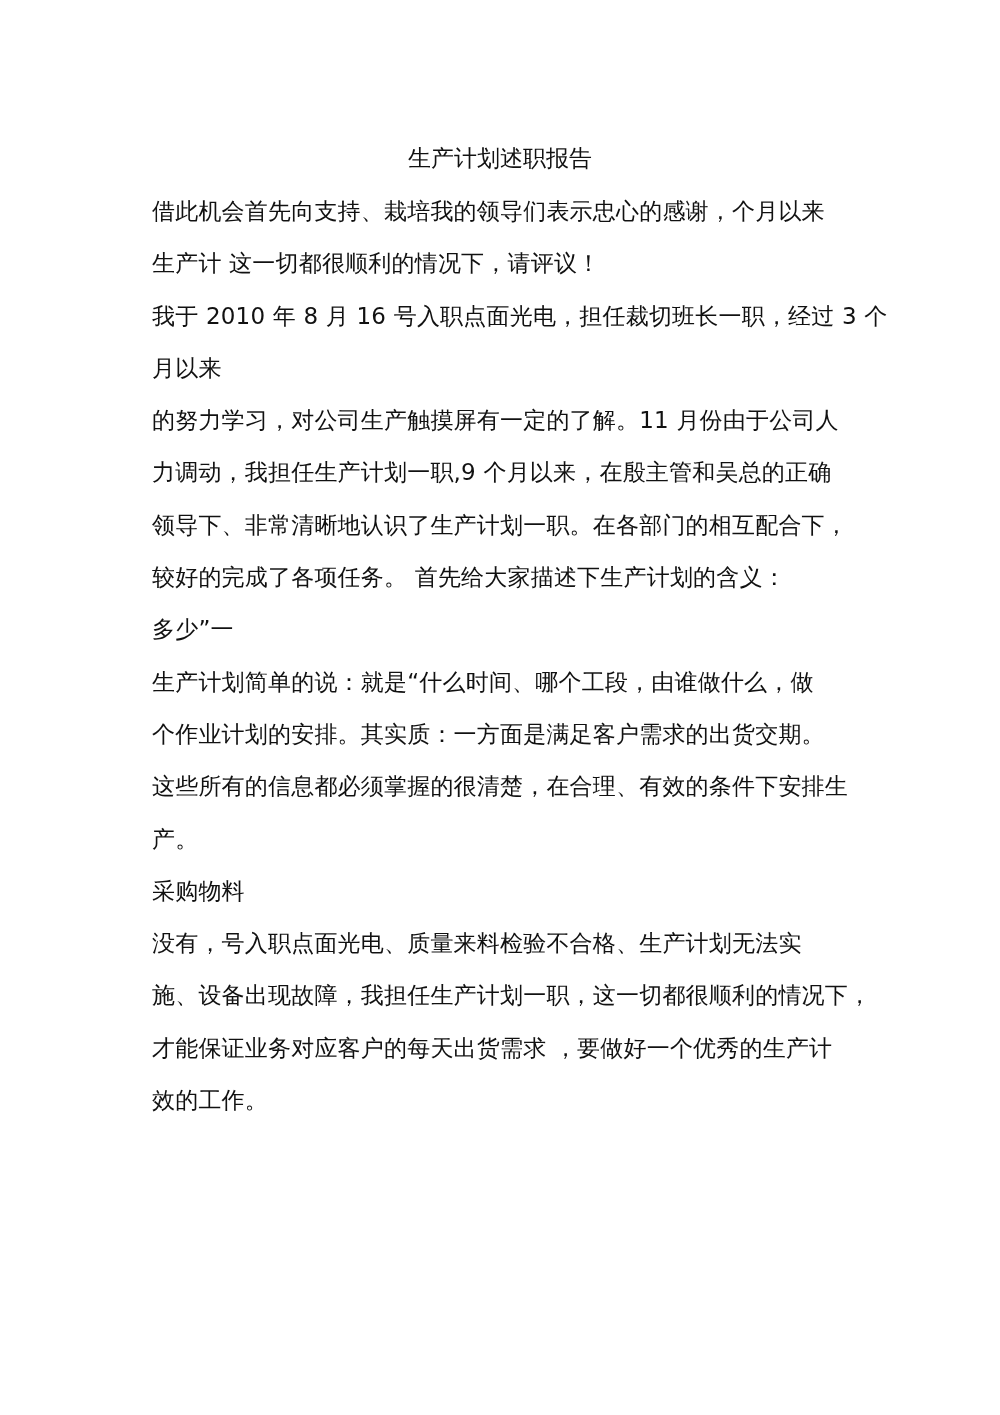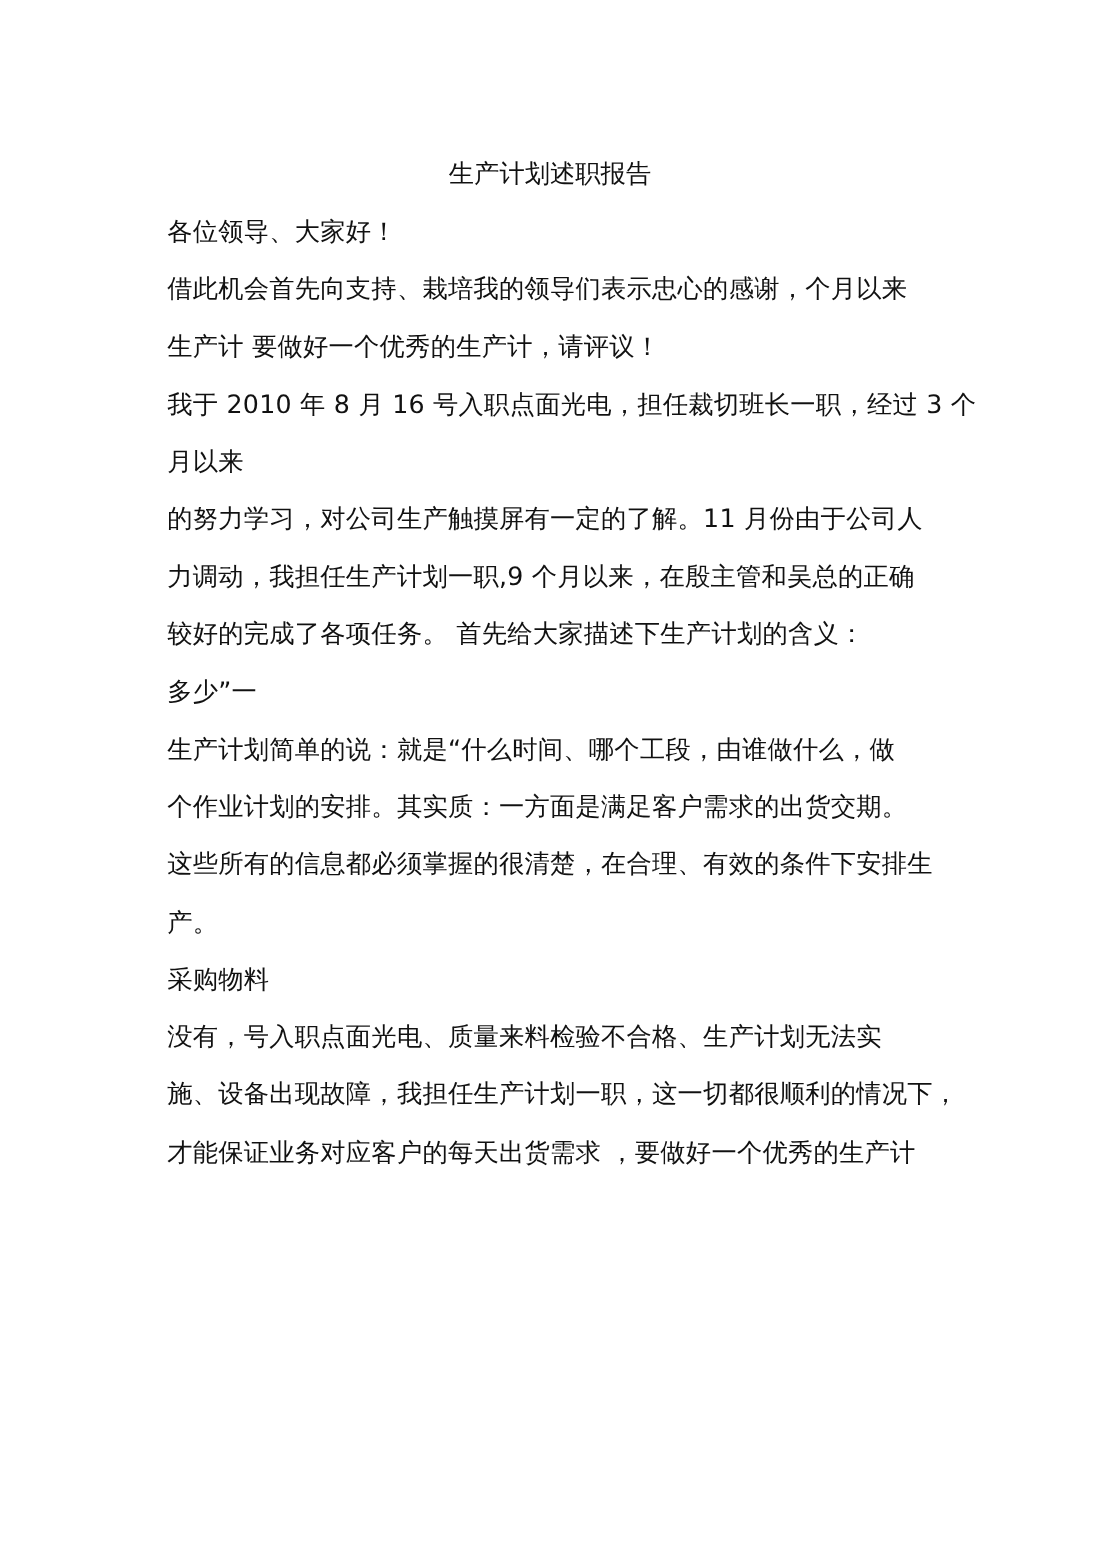--- a/index.html
+++ b/index.html
@@ -48,31 +48,32 @@
       letter-spacing: 0.2px;
     }
   </style>
 </head>
 <body>
 
 <div class="page">
   <div class="title">生产计划述职报告</div>
 
   <div class="body-text">
-    <span class="line">各位领导、大家好！</span>
     <span class="line">借此机会首先向支持、栽培我的领导们表示忠心的感谢，个月以来</span>
-    <span class="line">生产计 要做好一个优秀的生产计，请评议！</span>
+    <span class="line">生产计 这一切都很顺利的情况下，请评议！</span>
     <span class="line">我于 2010 年 8 月 16 号入职点面光电，担任裁切班长一职，经过 3 个</span>
     <span class="line">月以来</span>
     <span class="line">的努力学习，对公司生产触摸屏有一定的了解。11 月份由于公司人</span>
     <span class="line">力调动，我担任生产计划一职,9 个月以来，在殷主管和吴总的正确</span>
+    <span class="line">领导下、非常清晰地认识了生产计划一职。在各部门的相互配合下，</span>
     <span class="line">较好的完成了各项任务。 首先给大家描述下生产计划的含义：</span>
     <span class="line">多少”一</span>
     <span class="line">生产计划简单的说：就是“什么时间、哪个工段，由谁做什么，做</span>
     <span class="line">个作业计划的安排。其实质：一方面是满足客户需求的出货交期。</span>
     <span class="line">这些所有的信息都必须掌握的很清楚，在合理、有效的条件下安排生</span>
     <span class="line">产。</span>
     <span class="line">采购物料</span>
     <span class="line">没有，号入职点面光电、质量来料检验不合格、生产计划无法实</span>
     <span class="line">施、设备出现故障，我担任生产计划一职，这一切都很顺利的情况下，</span>
     <span class="line">才能保证业务对应客户的每天出货需求 ，要做好一个优秀的生产计</span>
+    <span class="line">效的工作。</span>
   </div>
 </div>
 
 </body></html>

